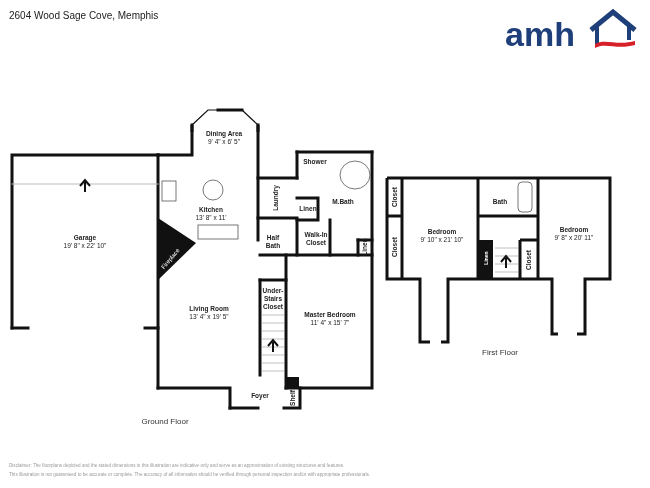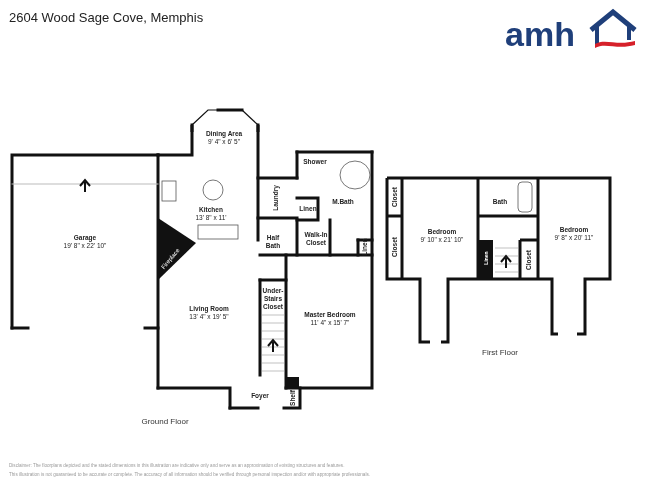--- a/index.html
+++ b/index.html
@@ -1,17 +1,17 @@
 <!DOCTYPE html>
 <html><head>
 <meta charset="utf-8">
 <style>
   html, body { margin:0; padding:0; background:#ffffff; }
   body { width:650px; height:488px; position:relative; overflow:hidden; font-family:"Liberation Sans", sans-serif; }
-  .address { position:absolute; left:9px; top:10px; font-size:13px; color:#222; }
+  .address { position:absolute; left:9px; top:10px; font-size:10px; color:#222; }
   .logo { position:absolute; left:505px; top:8px; width:135px; height:44px; }
   .plan { position:absolute; left:0; top:0; }
   .rl { font-family:"Liberation Sans", sans-serif; font-weight:bold; font-size:6.5px; fill:#222; text-anchor:middle; }
   .rd { font-family:"Liberation Sans", sans-serif; font-size:6.5px; fill:#222; text-anchor:middle; }
   .fl { font-family:"Liberation Sans", sans-serif; font-size:8px; fill:#333; text-anchor:middle; }
   .disclaimer { position:absolute; left:9px; top:461px; font-size:4.6px; color:#9a9a9a; line-height:9px; }
 </style>
 </head>
 <body>
 

